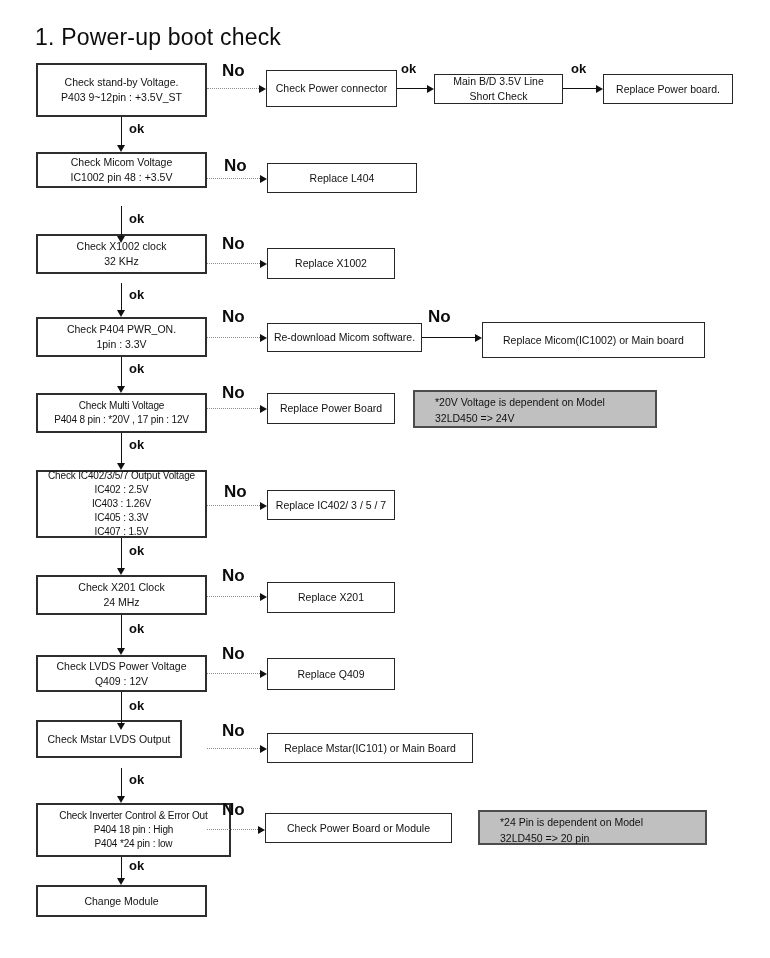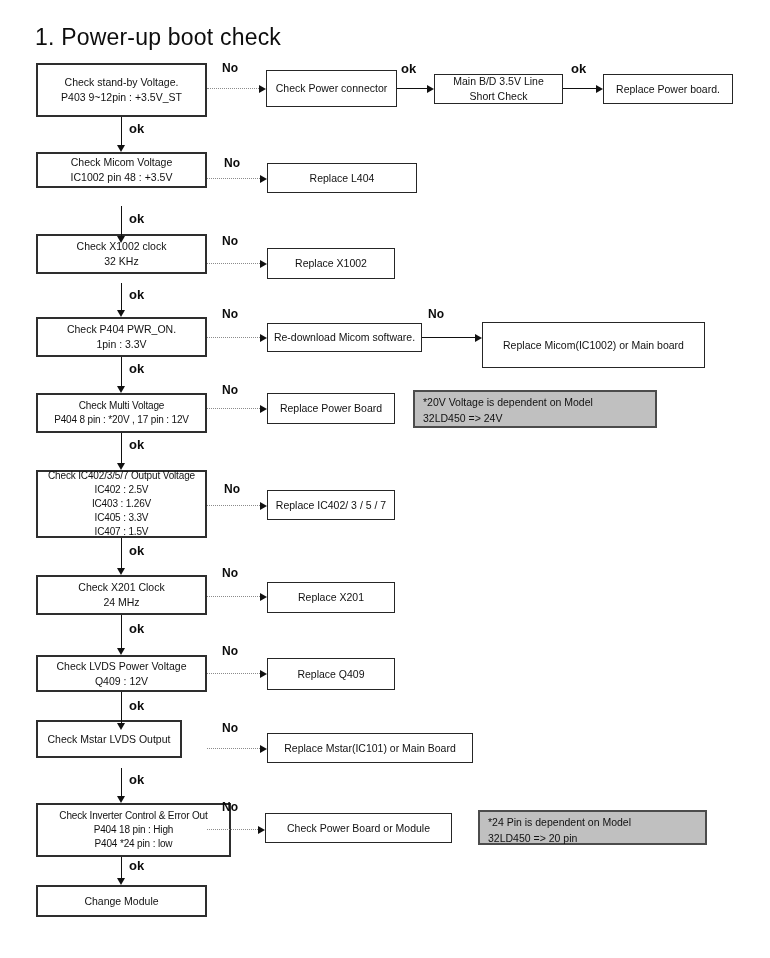--- a/index.html
+++ b/index.html
@@ -18,39 +18,39 @@
     display:flex; align-items:center; justify-content:center;
     text-align:center; white-space:pre-line;
     font-size:10.5px; line-height:1.4; padding:1px 2px;
   }
   .node.r { border-width:1.6px; border-color:#262626; }
   .node.tight { font-size:10px; letter-spacing:-0.15px; }
   .note {
     position:absolute; box-sizing:border-box;
     border:2px solid #4c4c4c; background:#c0c0c0;
     font-size:10.5px; line-height:1.5; white-space:pre-line;
-    padding:3px 8px; text-align:left;
+    padding:3px 20px; text-align:left;
   }
   .va { position:absolute; width:0; border-left:1.6px solid #111; }
   .va .head {
     position:absolute; left:-5.3px; bottom:-6px; width:0; height:0;
     border-left:4.5px solid transparent; border-right:4.5px solid transparent;
     border-top:7px solid #111;
   }
   .ha { position:absolute; height:0; }
   .ha.dot   { border-top:1.6px dotted #8b8b8b; }
   .ha.solid { border-top:1.6px solid #111; }
   .ha .head {
     position:absolute; right:-7px; top:-4.2px; width:0; height:0;
     border-top:4px solid transparent; border-bottom:4px solid transparent;
     border-left:7px solid #111;
   }
   .lbl { position:absolute; font-weight:bold; color:#0b0b0b; }
   .lbl.ok { font-size:13px; }
-  .lbl.no { font-size:12px; }
+  .lbl.no { font-size:17px; }
 </style>
 </head>
 <body>
 
 <div class="stage">
 
   <div class="title">1. Power-up boot check</div>
 
   <div class="node" style="left:36px;top:63px;width:171px;height:54px">Check stand-by Voltage.
 P403 9~12pin : +3.5V_ST</div>
@@ -77,21 +77,21 @@
 P404 *24 pin : low</div>
   <div class="node" style="left:36px;top:885px;width:171px;height:32px">Change Module</div>
 
   <div class="node r" style="left:266px;top:70px;width:131px;height:37px">Check Power connector</div>
   <div class="node r" style="left:434px;top:74px;width:129px;height:30px">Main B/D 3.5V Line
 Short Check</div>
   <div class="node r" style="left:603px;top:74px;width:130px;height:30px">Replace Power board.</div>
   <div class="node r" style="left:267px;top:163px;width:150px;height:30px">Replace L404</div>
   <div class="node r" style="left:267px;top:248px;width:128px;height:31px">Replace X1002</div>
   <div class="node r" style="left:267px;top:323px;width:155px;height:29px">Re-download Micom software.</div>
-  <div class="node r" style="left:482px;top:322px;width:223px;height:46px">Replace Micom(IC1002) or Main board</div>
+  <div class="node r" style="left:482px;top:322px;width:223px;height:36px">Replace Micom(IC1002) or Main board</div>
   <div class="node r" style="left:267px;top:393px;width:128px;height:31px">Replace Power Board</div>
   <div class="node r" style="left:267px;top:490px;width:128px;height:30px">Replace IC402/ 3 / 5 / 7</div>
   <div class="node r" style="left:267px;top:582px;width:128px;height:31px">Replace X201</div>
   <div class="node r" style="left:267px;top:658px;width:128px;height:32px">Replace Q409</div>
   <div class="node r" style="left:267px;top:733px;width:206px;height:30px">Replace Mstar(IC101) or Main Board</div>
   <div class="node r" style="left:265px;top:813px;width:187px;height:30px">Check Power Board or Module</div>
 
   <div class="note" style="left:413px;top:390px;width:244px;height:38px">*20V Voltage is dependent on Model
 32LD450 =&gt; 24V</div>
   <div class="note" style="left:478px;top:810px;width:229px;height:35px">*24 Pin is dependent on Model

